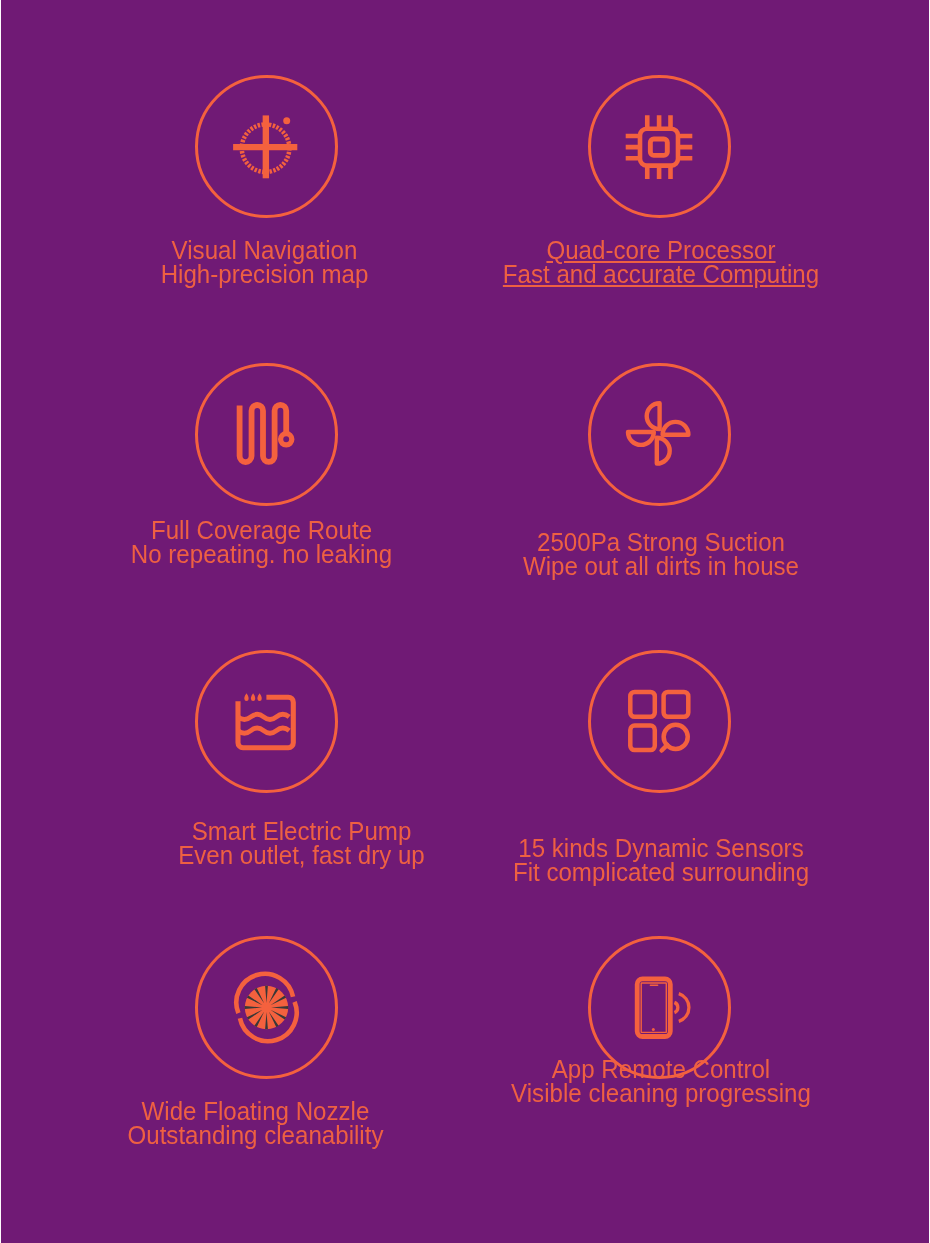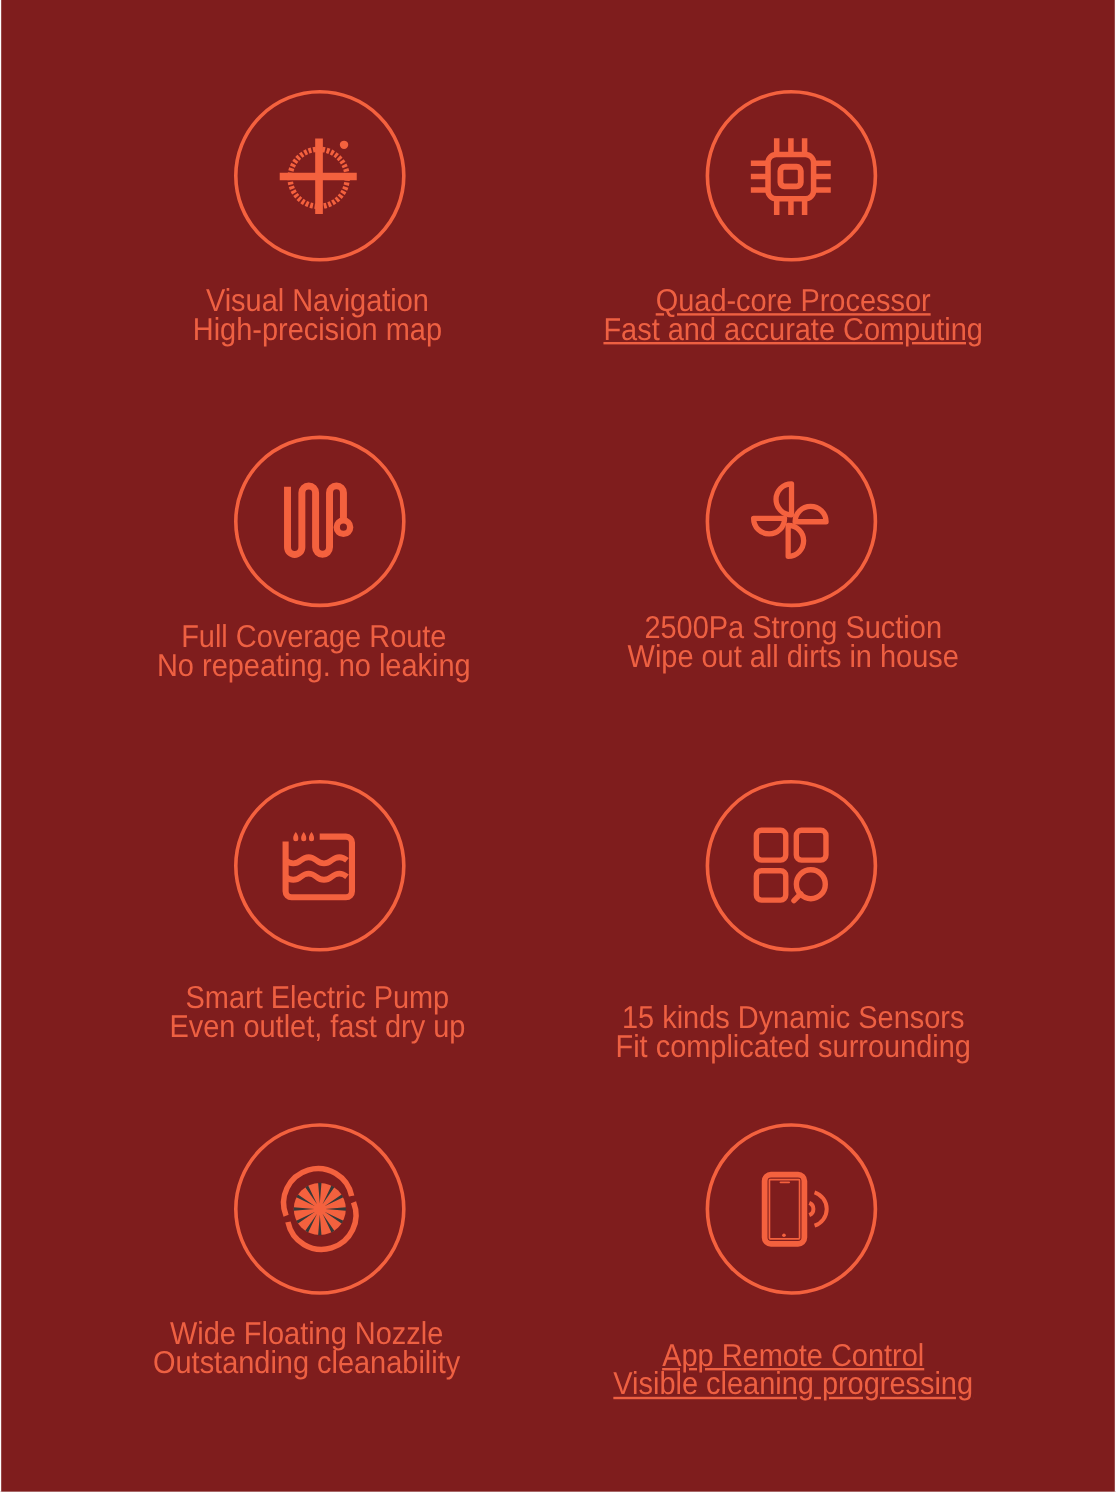--- a/index.html
+++ b/index.html
@@ -1,18 +1,18 @@
 <!DOCTYPE html>
 <html><head>
 <meta charset="utf-8">
 <style>
   html,body{margin:0;padding:0;background:#fdfdfd;}
   body{width:930px;height:1243px;overflow:hidden;
        font-family:"Liberation Sans", sans-serif;}
-  #page{position:absolute;left:1px;top:0;width:928px;height:1243px;background:#7f1d1d;overflow:hidden;}
+  #page{position:absolute;left:1px;top:0;width:928px;height:1243px;background:#701a75;overflow:hidden;}
   .feature{position:absolute;}
   .icon-wrap{position:absolute;width:143px;height:143px;}
   .icon-ring{position:absolute;left:0;top:0;width:143px;height:143px;
              border-radius:50%;border:3.1px solid #f4613e;box-sizing:border-box;}
   .icon-art{position:absolute;left:0;top:0;width:143px;height:143px;}
   .caption{position:absolute;text-align:center;color:#ee6042;}
   .cap-line{display:block;font-size:26.4px;line-height:24px;
             transform:scaleX(0.9135);transform-origin:center center;white-space:nowrap;}
 </style>
 </head>
@@ -79,21 +79,21 @@
         <g fill="none" stroke="#f4613e" stroke-width="4.4" stroke-linejoin="round" stroke-linecap="round">
           <g transform="translate(70.2 70.4)">
             <path d="M1.4 -4.4 V-30.2 A12.9 12.9 0 0 0 1.4 -4.4 Z"></path>
             <path d="M1.4 -4.4 V-30.2 A12.9 12.9 0 0 0 1.4 -4.4 Z" transform="rotate(90)"></path>
             <path d="M1.4 -4.4 V-30.2 A12.9 12.9 0 0 0 1.4 -4.4 Z" transform="rotate(180)"></path>
             <path d="M1.4 -4.4 V-30.2 A12.9 12.9 0 0 0 1.4 -4.4 Z" transform="rotate(270)"></path>
           </g>
         </g>
       </svg>
     </div>
-    <div class="caption" style="left:396px;top:511px;width:528px;">
+    <div class="caption" style="left:396px;top:530px;width:528px;">
       <span class="cap-line">2500Pa Strong Suction</span>
       <span class="cap-line">Wipe out all dirts in house</span>
     </div>
   </div>
 
   <div class="feature">
     <div class="icon-wrap" style="left:194px;top:649.5px;">
       <div class="icon-ring"></div>
       <svg class="icon-art" viewBox="0 0 143 143">
         <g fill="none" stroke="#f4613e" stroke-width="5.1" stroke-linecap="butt">
@@ -101,21 +101,21 @@
           <path d="M43 66.9 q6.4 5.2 12.8 0 t12.8 0 t12.8 0 t12.8 0" stroke-width="4.8"></path>
           <path d="M43 80.6 q6.4 5.2 12.8 0 t12.8 0 t12.8 0 t12.8 0" stroke-width="4.8"></path>
         </g>
         <g fill="#f4613e">
           <path d="M51.5 43.3 c2.3 3.3 2.1 4.5 2.1 5.7 a2.1 2.1 0 0 1 -4.2 0 c0 -1.2 -0.2 -2.4 2.1 -5.7 Z"></path>
           <path d="M58.1 43.3 c2.3 3.3 2.1 4.5 2.1 5.7 a2.1 2.1 0 0 1 -4.2 0 c0 -1.2 -0.2 -2.4 2.1 -5.7 Z"></path>
           <path d="M64.6 43.3 c2.3 3.3 2.1 4.5 2.1 5.7 a2.1 2.1 0 0 1 -4.2 0 c0 -1.2 -0.2 -2.4 2.1 -5.7 Z"></path>
         </g>
       </svg>
     </div>
-    <div class="caption" style="left:-1.5px;top:818.9px;width:529px;">
+    <div class="caption" style="left:-1.5px;top:818.9px;width:529px;padding-left:37px;">
       <span class="cap-line">Smart Electric Pump</span>
       <span class="cap-line">Even outlet, fast dry up</span>
     </div>
   </div>
 
   <div class="feature">
     <div class="icon-wrap" style="left:586.5px;top:649.5px;">
       <div class="icon-ring"></div>
       <svg class="icon-art" viewBox="0 0 143 143">
         <g fill="none" stroke="#f4613e" stroke-width="4.5" stroke-linecap="round">
@@ -162,19 +162,19 @@
           <rect x="53.2" y="47" width="25.1" height="49.4" rx="0.5" stroke-width="1.4"></rect>
           <path d="M62.4 49.3 H69.6" stroke-width="1.5" stroke-linecap="round"></path>
           <g stroke-width="3.3" stroke-linecap="butt">
             <path d="M86.4 66.4 A5.5 5.5 0 0 1 86.4 76.6"></path>
             <path d="M90.8 57.6 A14.6 14.6 0 0 1 90.8 85.4"></path>
           </g>
         </g>
         <circle cx="65.3" cy="93.4" r="1.5" fill="#f4613e"></circle>
       </svg>
     </div>
-    <div class="caption" style="left:396px;top:1117px;width:528px;text-decoration:underline;">
+    <div class="caption" style="left:396px;top:1057px;width:528px;">
       <span class="cap-line">App Remote Control</span>
       <span class="cap-line">Visible cleaning progressing</span>
     </div>
   </div>
 
 </div>
 
 </body></html>

